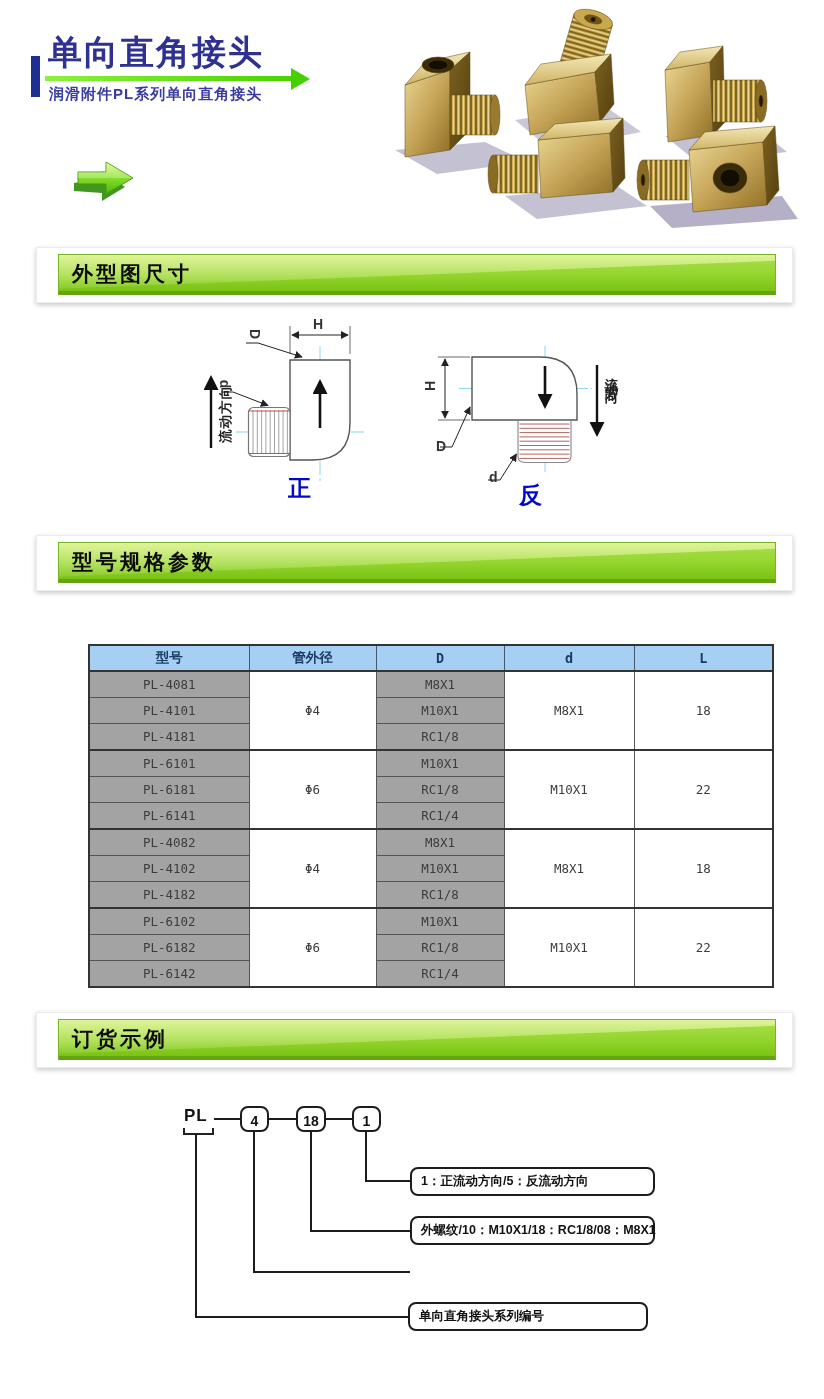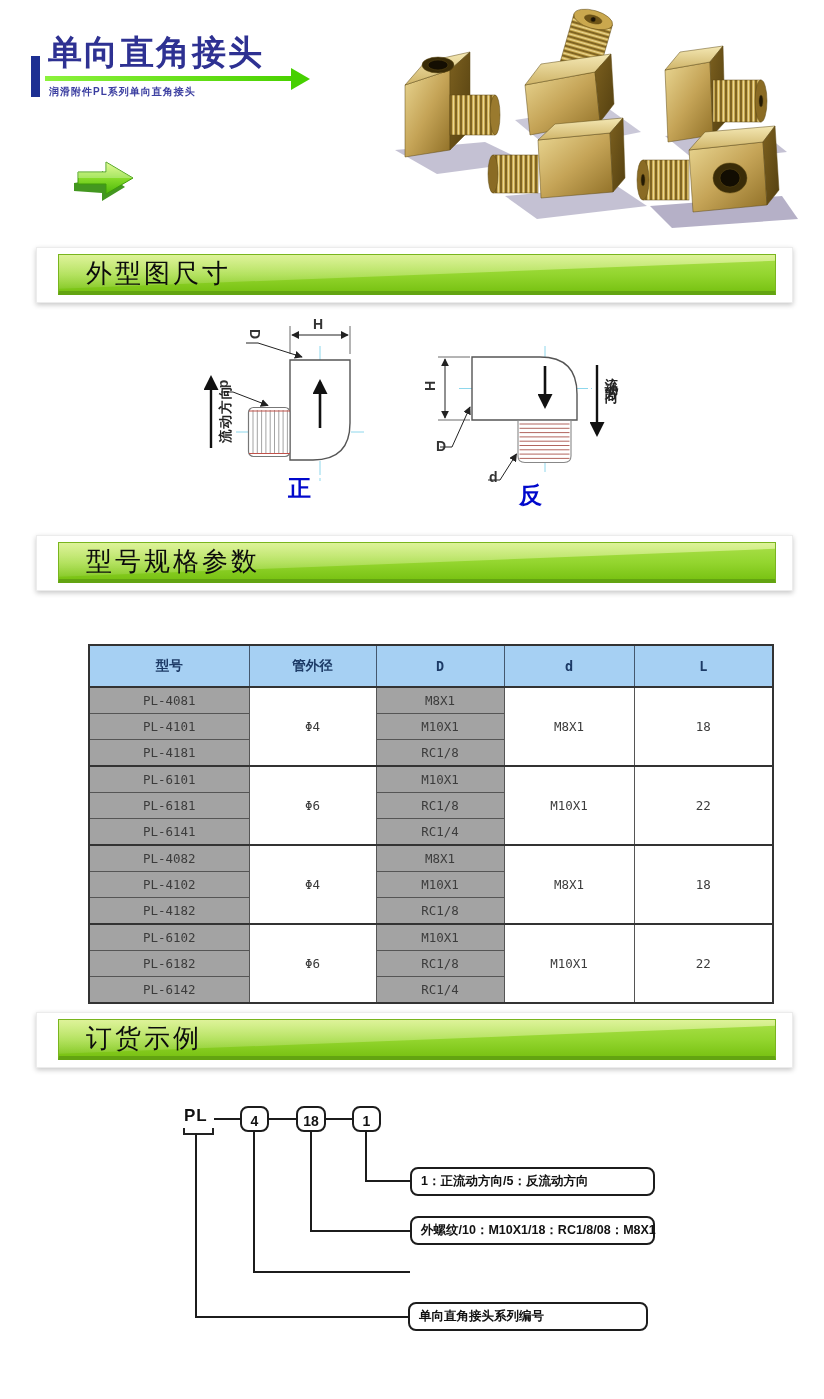--- a/index.html
+++ b/index.html
@@ -6,53 +6,53 @@
   .page{position:relative;width:824px;height:1399px;background:#fff;overflow:hidden;
         font-family:"Liberation Sans",sans-serif;color:#222;}
 
   
   .title-bar{position:absolute;left:31px;top:56px;width:9px;height:41px;background:#1d2f92;}
   .page-title{position:absolute;left:48px;top:30px;font-size:34px;font-weight:bold;color:#2e3192;letter-spacing:2px;white-space:nowrap;}
   .title-line{position:absolute;left:45px;top:76px;width:248px;height:5px;
               background:linear-gradient(90deg,#8cf23c,#4ad200);}
   .title-line-head{position:absolute;left:291px;top:68px;width:0;height:0;
               border-left:19px solid #46d000;border-top:11px solid transparent;border-bottom:11px solid transparent;}
-  .page-subtitle{position:absolute;left:49px;top:85px;font-size:10px;font-weight:bold;color:#3a3da0;letter-spacing:1px;white-space:nowrap;}
+  .page-subtitle{position:absolute;left:49px;top:85px;font-size:15px;font-weight:bold;color:#3a3da0;letter-spacing:1px;white-space:nowrap;}
   .arrow-icon{position:absolute;left:72px;top:156px;}
   .product-photo{position:absolute;left:355px;top:0;}
 
   
   .banner{position:absolute;left:36px;width:757px;background:#fff;border:1px solid #ececec;
           box-shadow:0 2px 5px rgba(0,0,0,.22);padding:6px 16px 7px 21px;box-sizing:border-box;}
   .banner-bar{position:relative;height:41px;overflow:hidden;
           background:linear-gradient(180deg,#abe04b 0%,#93d52e 55%,#7ac314 100%);
           border:1px solid #79b51e;border-bottom:4px solid #63a411;box-sizing:border-box;}
   .banner-bar::before{content:"";position:absolute;left:0;top:0;right:0;bottom:0;
           background:linear-gradient(180deg,rgba(255,255,205,.6),rgba(255,255,255,.06));
           clip-path:polygon(0 0,100% 0,100% 16%,0 94%);}
-  .banner-title{position:relative;line-height:37px;padding-left:27px;font-size:26px;font-weight:normal;
+  .banner-title{position:relative;line-height:37px;padding-left:13px;font-size:21px;font-weight:bold;
           color:#0c0c0c;letter-spacing:3px;}
 
   
   .drawings{position:absolute;left:0;top:310px;width:824px;height:252px;}
   .drawings svg{position:absolute;left:0;top:0;}
   .dim-label{position:absolute;font-size:14px;color:#333;font-weight:bold;}
   .rot90{transform:rotate(90deg);}
   .rotm90{transform:rotate(-90deg);}
   .flow-left{position:absolute;left:196px;top:95px;width:60px;font-size:13.5px;font-weight:bold;color:#222;
              text-align:center;transform:rotate(-90deg);letter-spacing:1px;white-space:nowrap;}
   .flow-right{position:absolute;left:602px;top:57px;height:78px;font-size:13.5px;font-weight:bold;color:#222;
              writing-mode:vertical-rl;letter-spacing:4px;}
   .dir-label{position:absolute;font-size:23px;font-weight:bold;color:#0008cc;letter-spacing:1px;}
 
   
   .spec-table{position:absolute;left:88px;top:644px;border-collapse:collapse;table-layout:fixed;width:684px;
           font-family:"DejaVu Sans Mono","Liberation Mono",monospace;border:2px solid #333;}
   .spec-table th{background:#a6d0f3;border:1px solid #44586e;border-bottom:2px solid #333;
-          height:24px;font-size:13.5px;color:#1c3a66;font-weight:bold;padding:8px;}
+          height:24px;font-size:13.5px;color:#1c3a66;font-weight:bold;padding:0;}
   .spec-table td{border:1px solid #555;height:25px;text-align:center;vertical-align:middle;
           font-size:12.5px;color:#3c3c3c;padding:0;background:#fff;}
   .spec-table td.shade{background:#a3a3a3;}
   .spec-table tr.gs td{border-top:2px solid #333;}
 
   
   .ordering{position:absolute;left:0;top:1090px;width:824px;height:280px;}
   .ord-prefix{position:absolute;left:184px;top:16px;font-size:17px;font-weight:bold;color:#111;letter-spacing:1px;}
   .ord-bracket{position:absolute;left:183px;top:38px;width:27px;height:5px;
           border-left:2px solid #222;border-right:2px solid #222;border-bottom:2px solid #222;}

